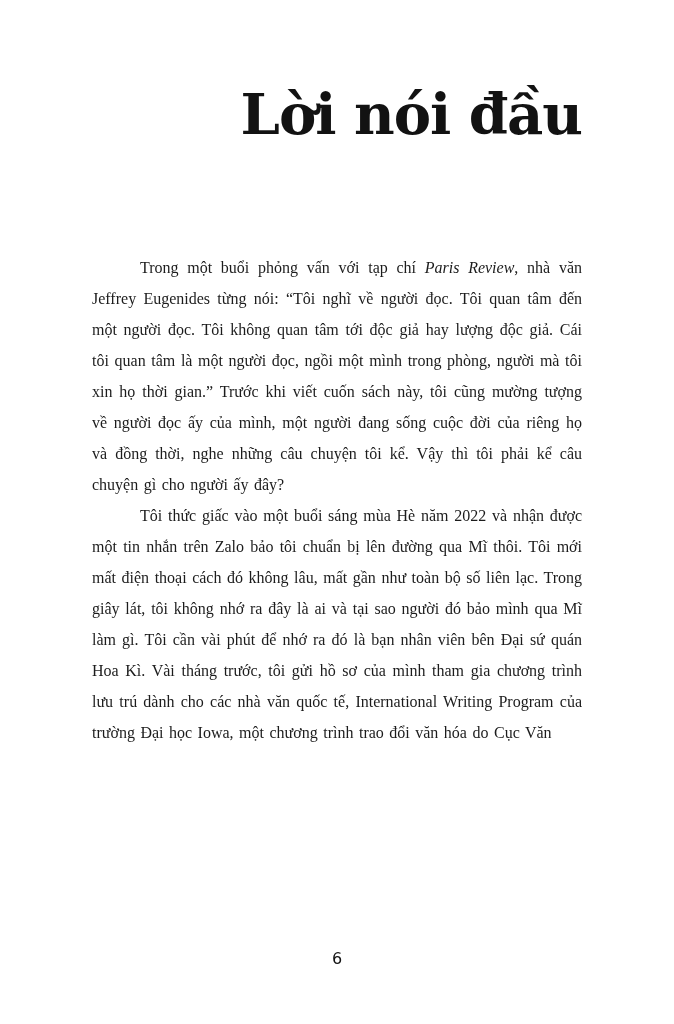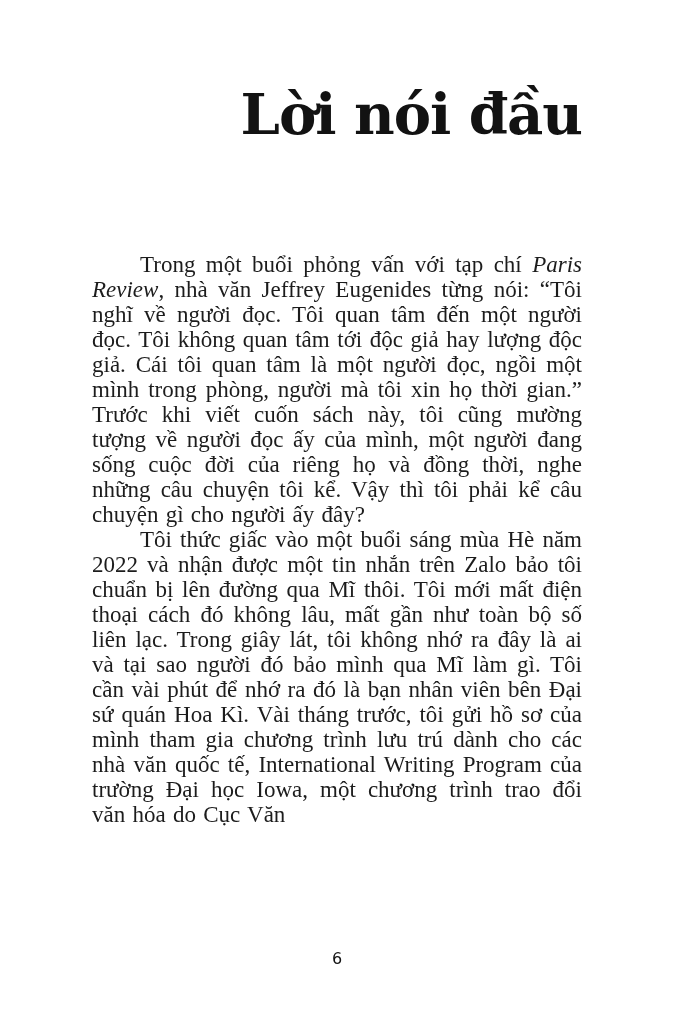--- a/index.html
+++ b/index.html
@@ -29,22 +29,22 @@
     line-height: 1.15;
     letter-spacing: -1px;
     color: #121212;
     white-space: nowrap;
   }
   .body-text {
     position: absolute;
     left: 92px;
     right: 92px;
     top: 252px;
-    font-size: 23px;
-    line-height: 25px;
+    font-size: 16px;
+    line-height: 31px;
     text-align: justify;
     text-justify: inter-word;
     word-spacing: 1.5px;
   }
   .para {
     margin: 0;
     text-indent: 48px;
   }
   .para em {
     font-style: italic;

